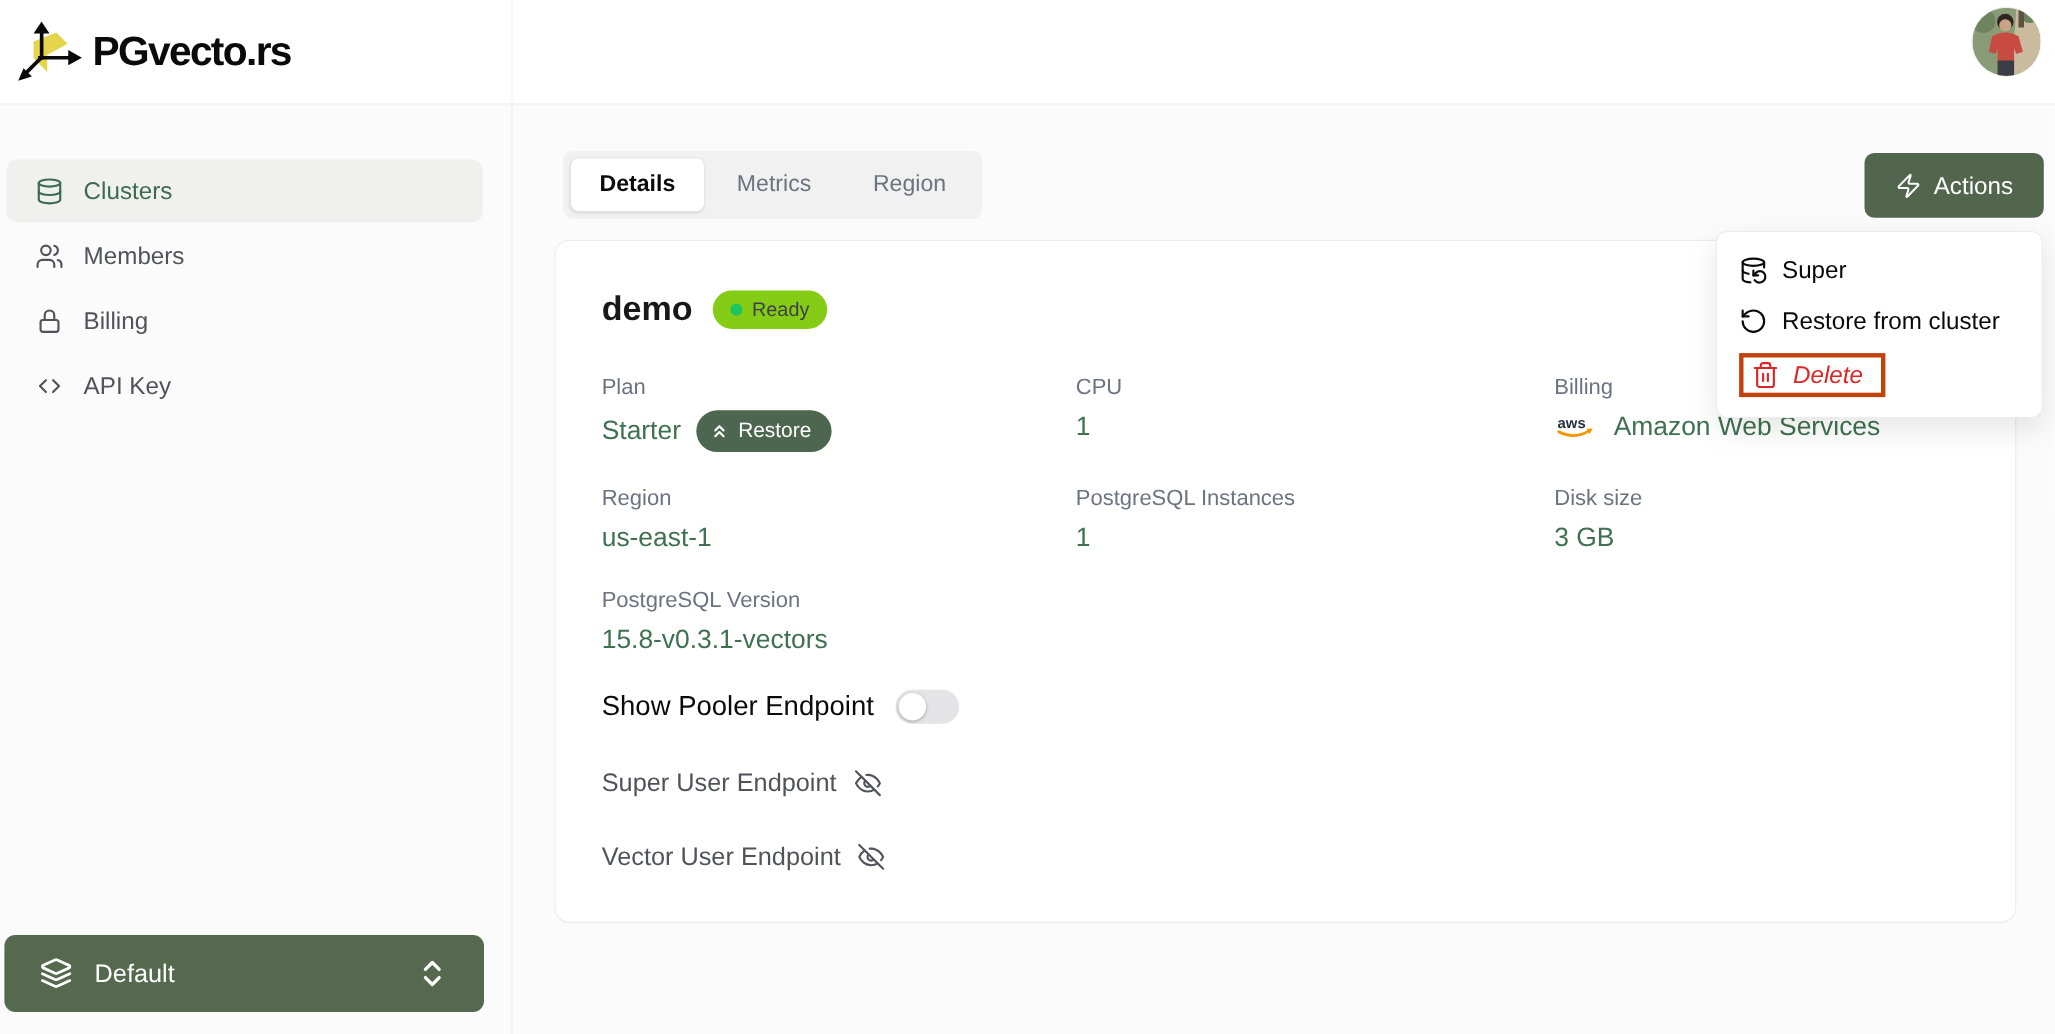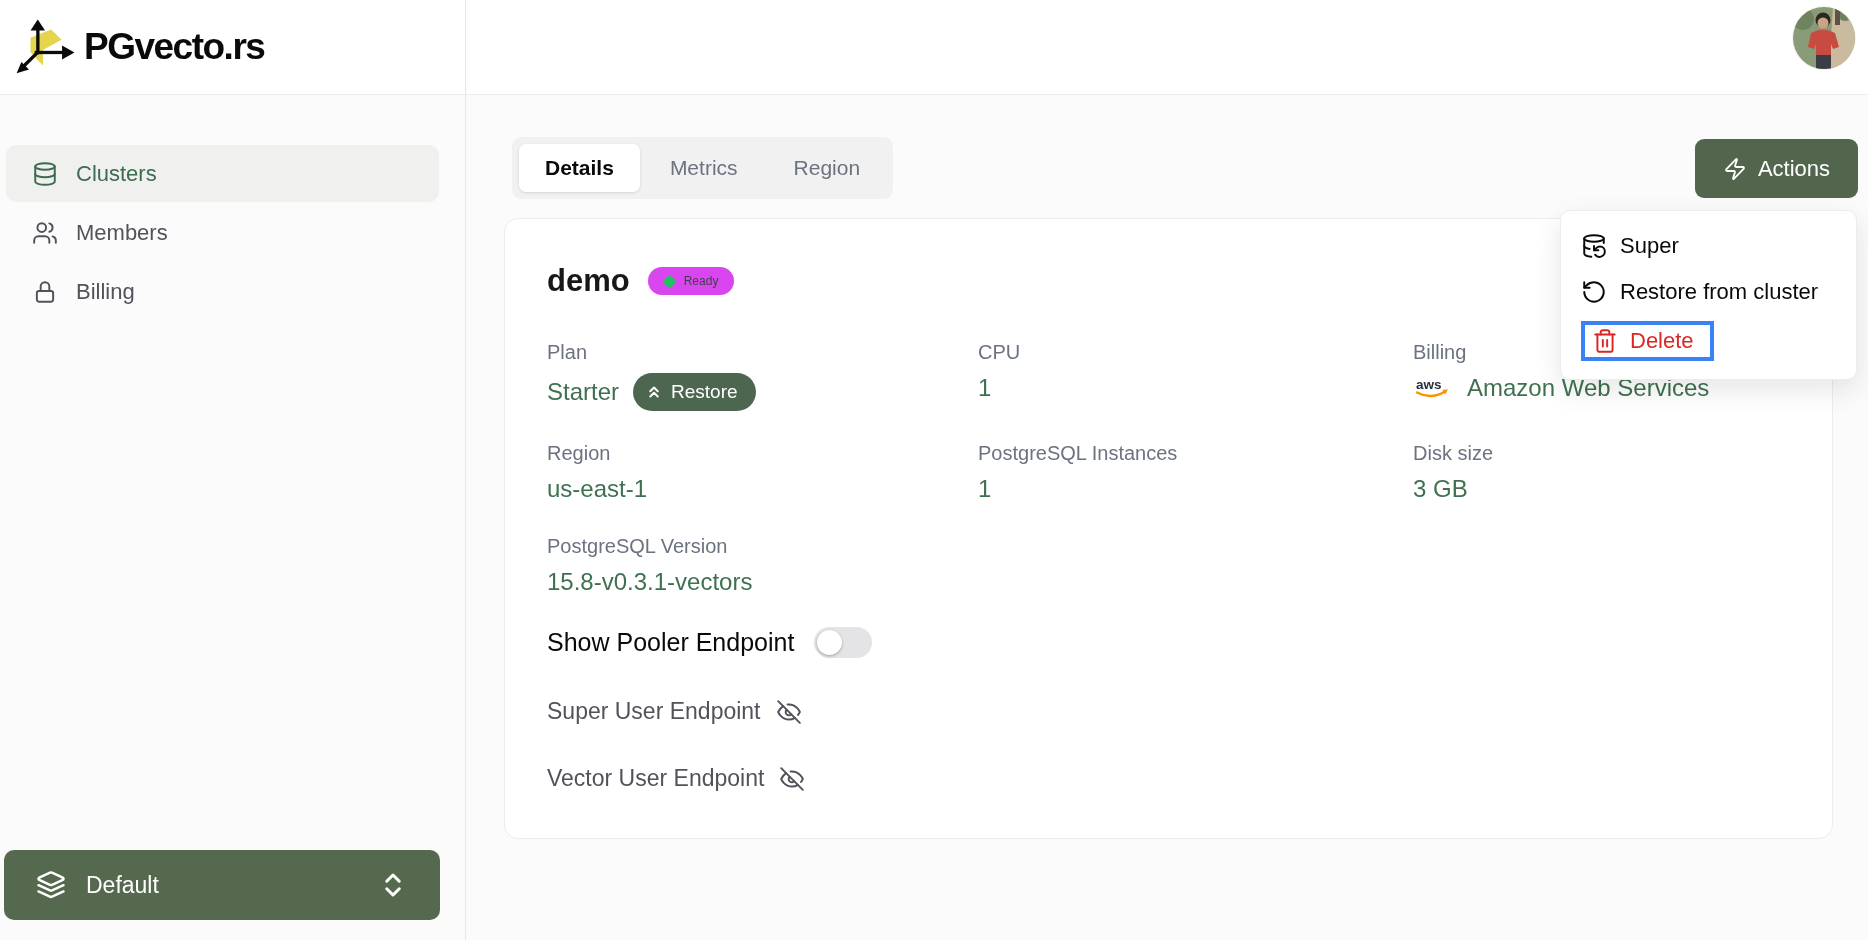--- a/index.html
+++ b/index.html
@@ -50,29 +50,29 @@
   .actions-btn svg { width:24px; height:24px; }
 
   .dropdown { position:absolute; top:115px; right:11px; width:297px; background:#fff;
               border:1px solid #ececec; border-radius:10px; z-index:5;
               box-shadow:0 10px 28px rgba(0,0,0,.10); padding:12px 0; }
   .drop-item { display:flex; align-items:center; gap:13px; padding:10px 20px;
                font-size:22px; color:#0a0a0a; cursor:pointer; }
   .drop-item svg { width:26px; height:26px; flex:0 0 auto; }
   .drop-item.danger { color:#dc2626; padding:6px 20px; }
   .danger-box { display:inline-flex; align-items:center; gap:12px;
-                border:4px solid #3b82f6; padding:3px 16px 3px 7px; }
+                border:4px solid #c2410c; padding:3px 16px 3px 7px;font-style:italic; }
 
   
   .card { margin-top:19px; width:1329px; background:#fff; border:1px solid #ececec;
           border-radius:14px; padding:44px 42px 46px 42px; }
   .card-head { display:flex; align-items:center; gap:18px; }
   .cluster-name { font-size:31px; font-weight:bold; margin:0; color:#18181b; }
-  .badge { display:inline-flex; align-items:center; gap:9px; background:#d946ef;
-           border-radius:999px; padding:7px 16px; font-size:12px; color:#3f3f46; }
+  .badge { display:inline-flex; align-items:center; gap:9px; background:#84cc16;
+           border-radius:999px; padding:7px 16px; font-size:18px; color:#3f3f46; }
   .dot { width:11px; height:11px; border-radius:50%; background:#1fc45f; }
 
   .grid { display:grid; grid-template-columns:431px 435px 1fr; row-gap:31px; margin-top:42px; }
   .field .label { font-size:20px; color:#6b7280; margin-bottom:9px; }
   .field .value { font-size:24px; color:#3f7150; display:flex; align-items:center; gap:14px;
                   min-height:30px; }
   .upgrade { display:inline-flex; align-items:center; gap:8px; background:#4d6650; color:#fff;
              font-size:19px; border:none; border-radius:999px; padding:8px 18px 8px 12px;
              cursor:pointer; font-family:"Liberation Sans", sans-serif; }
   .upgrade svg { width:18px; height:18px; }
@@ -126,20 +126,27 @@
         </svg>
         <span>Members</span>
       </div>
       <div class="menu-item">
         <svg viewBox="0 0 24 24" fill="none" stroke="currentColor" stroke-width="1.8" stroke-linecap="round" stroke-linejoin="round">
           <rect x="4.5" y="11" width="15" height="10" rx="2"></rect>
             <path d="M8 11V7a4 4 0 0 1 8 0v4"></path>
         </svg>
         <span>Billing</span>
       </div>
+      <div class="menu-item">
+        <svg viewBox="0 0 24 24" fill="none" stroke="currentColor" stroke-width="1.8" stroke-linecap="round" stroke-linejoin="round">
+          <polyline points="9 7 4 12 9 17"></polyline>
+            <polyline points="15 7 20 12 15 17"></polyline>
+        </svg>
+        <span>API Key</span>
+      </div>
     </nav>
 
     <div class="spacer"></div>
 
     <button class="org-btn">
       <svg viewBox="0 0 24 24" fill="none" stroke="#ffffff" stroke-width="2" stroke-linecap="round" stroke-linejoin="round">
         <path d="M12.83 2.18a2 2 0 0 0-1.66 0L2.6 6.08a1 1 0 0 0 0 1.83l8.58 3.91a2 2 0 0 0 1.66 0l8.58-3.9a1 1 0 0 0 0-1.83Z"></path>
         <path d="m22 12.18-9.17 4.16a2 2 0 0 1-1.66 0L2 12.18"></path>
         <path d="m22 17.18-9.17 4.16a2 2 0 0 1-1.66 0L2 17.18"></path>
       </svg>

